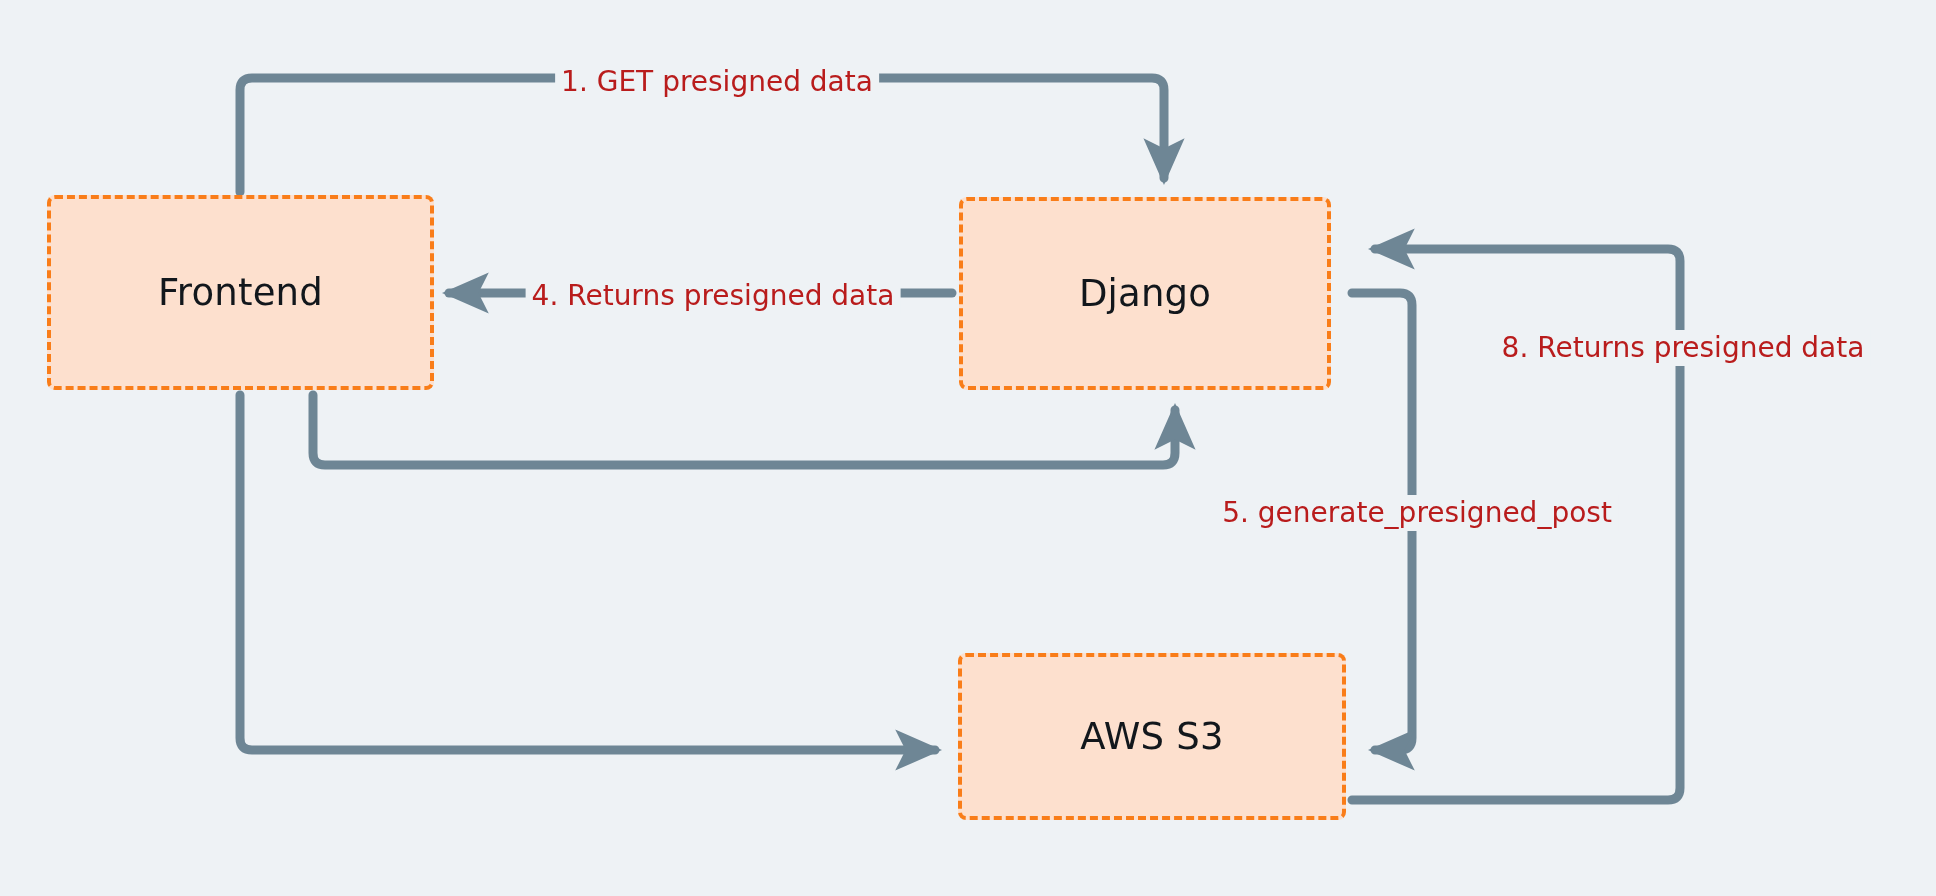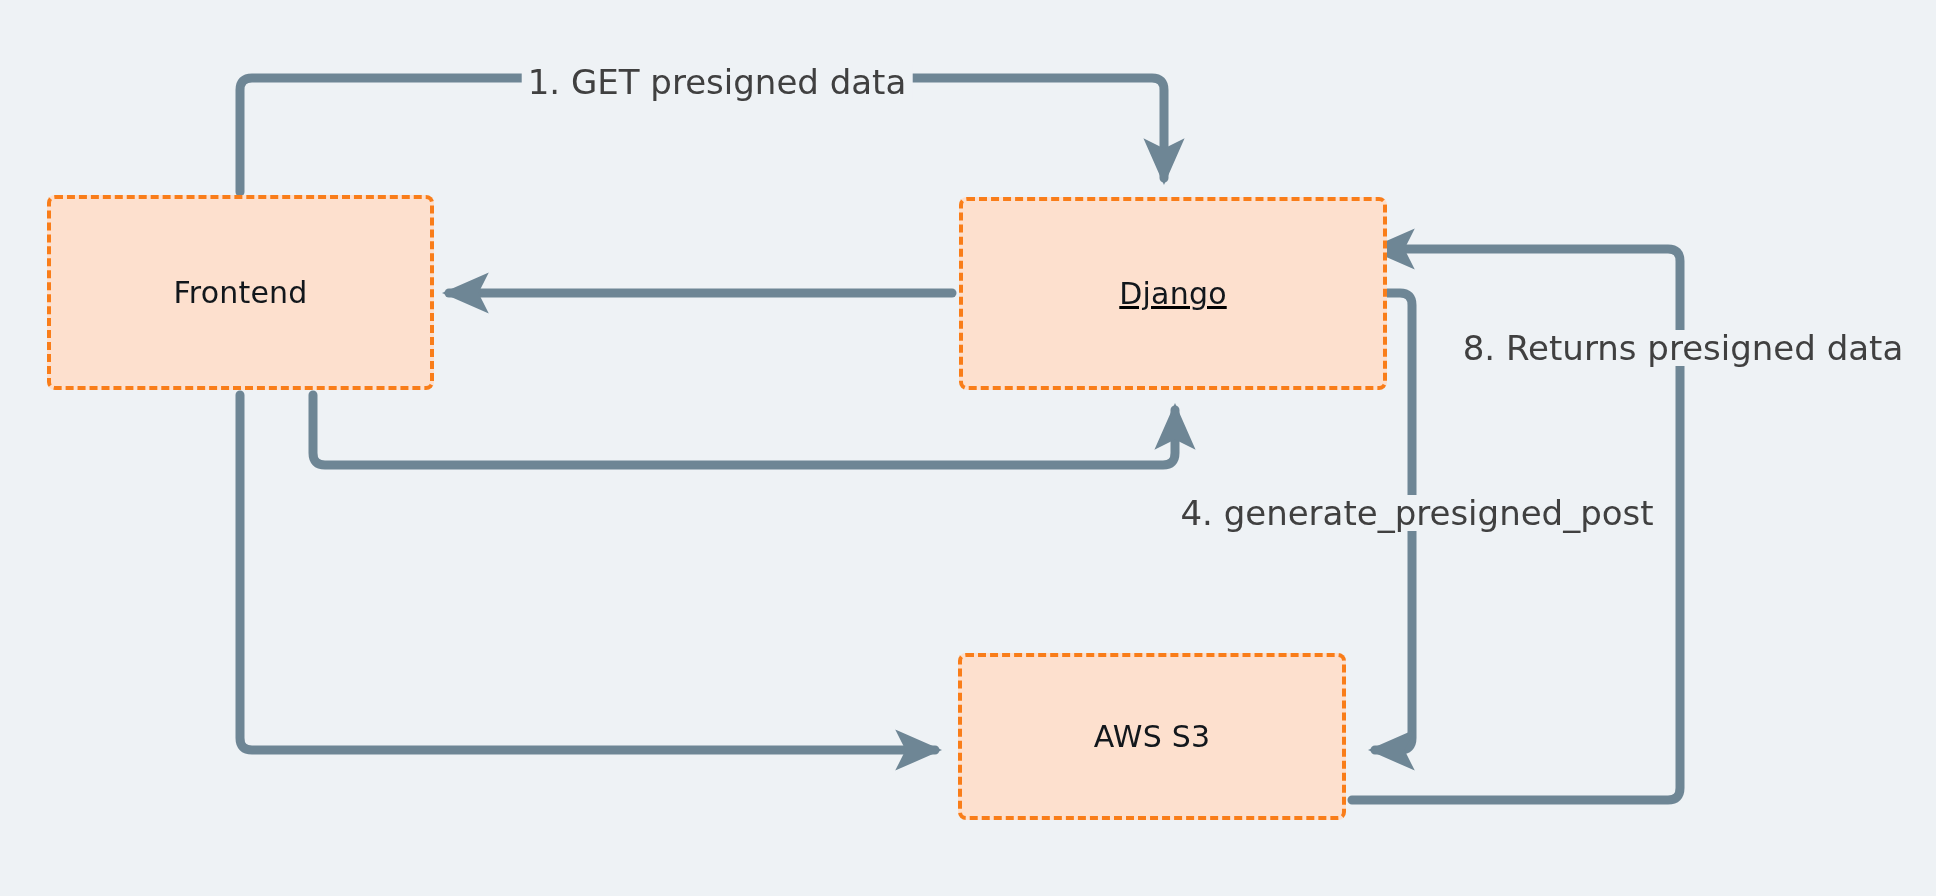--- a/index.html
+++ b/index.html
@@ -26,30 +26,30 @@
     position: absolute;
     box-sizing: border-box;
     border: 4px dashed #f97d19;
     border-radius: 8px;
     background: #fde0ce;
     display: flex;
     align-items: center;
     justify-content: center;
   }
   .node-label {
-    font-size: 30px;
+    font-size: 37px;
     color: #12171c;
     font-family: "DejaVu Sans", sans-serif;
     letter-spacing: 0.2px;
     white-space: nowrap;
   }
   .edge-label {
     position: absolute;
-    font-size: 34px;
-    color: #404040;
+    font-size: 28px;
+    color: #b91c1c;
     font-family: "DejaVu Sans", sans-serif;
     white-space: pre;
     background: #eef2f5;
     padding: 0 6px;
     line-height: 36px;
     transform: translate(-50%, -50%);
   }
 </style>
 </head>
 <body>
@@ -85,30 +85,31 @@
 
     <g>
       <path d="M 313 395 L 313 453 Q 313 465 325 465 L 1163 465 Q 1175 465 1175 453 L 1175 410" fill="none" stroke="#6e8695" stroke-width="9" stroke-linecap="round" marker-end="url(#arrow)"></path>
     </g>
   </svg>
 
   <div class="node" style="left:47px; top:195px; width:387px; height:195px;">
     <span class="node-label">Frontend</span>
   </div>
 
-  <div class="node" style="left:959px; top:197px; width:428px; height:193px;text-decoration:underline;">
+  <div class="node" style="left:959px; top:197px; width:372px; height:193px;">
     <span class="node-label">Django</span>
   </div>
 
   <div class="node" style="left:958px; top:653px; width:388px; height:167px;">
     <span class="node-label">AWS S3</span>
   </div>
 
   <div class="edge-label" style="left:717px; top:82px;">1. GET presigned data</div>
 
-  <div class="edge-label" style="left:1417px; top:513px;">4. generate_presigned_post</div>
+  <div class="edge-label" style="left:1417px; top:513px;">5. generate_presigned_post</div>
 
   <div class="edge-label" style="left:1683px; top:348px;">8. Returns presigned data</div>
 
+  <div class="edge-label" style="left:713px; top:296px;">4. Returns presigned data</div>
 
 
 
 </div>
 
 </body></html>

